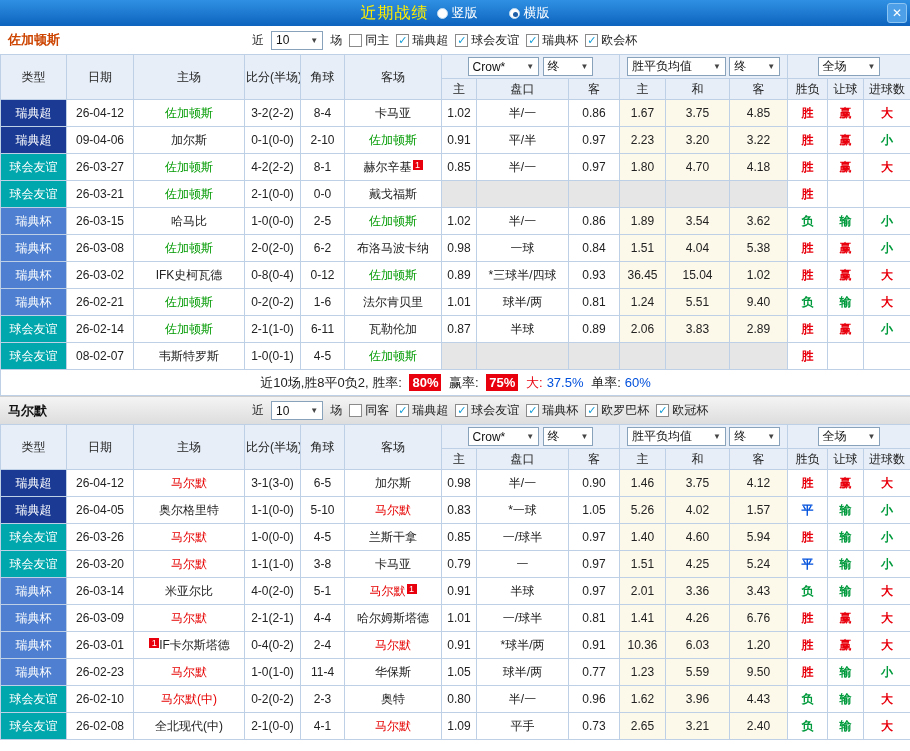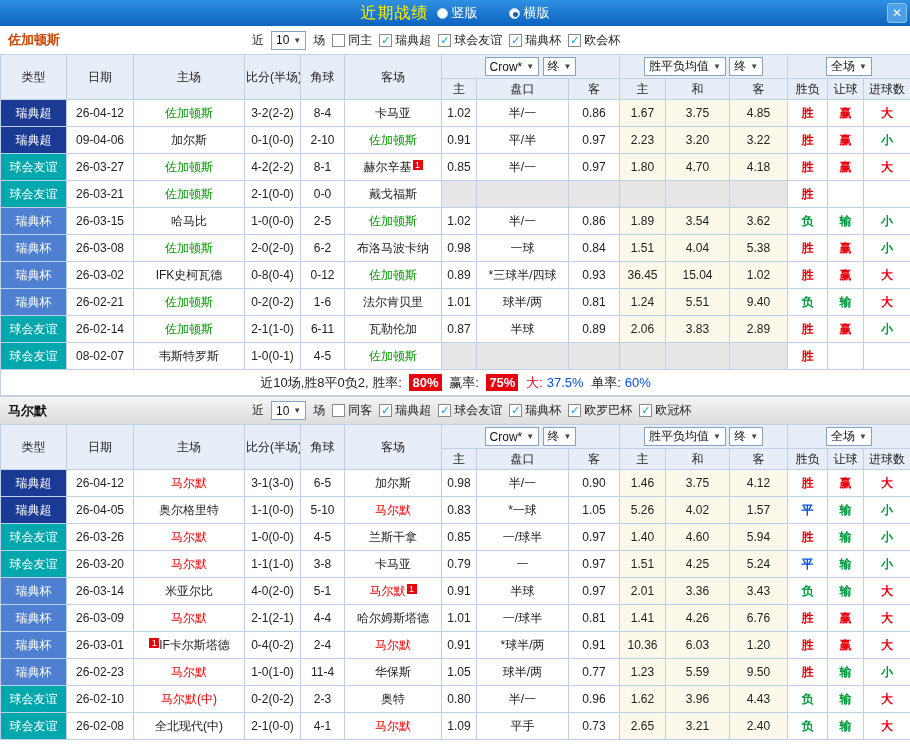--- a/index.html
+++ b/index.html
@@ -24,21 +24,21 @@
     color:#fff; font-size:12px; line-height:18px; text-align:center; cursor:pointer; font-weight:bold;
   }
   
   .section-bar { height:28px; display:flex; align-items:center; position:relative; background:#fff; }
   .section-bar .team { font-size:13px; font-weight:bold; padding-left:8px; }
   #sec0 .team { color:#cc4400; }
   #sec1 { background:linear-gradient(180deg,#f4f4f4,#dddddd); border-top:1px solid #cfcfcf; }
   #sec1 .team { color:#111; }
   .filters { position:absolute; left:252px; display:flex; align-items:center; gap:7px; font-size:12px; color:#222; white-space:nowrap; }
   .selbox {
-    display:inline-flex; align-items:center; gap:4px; border:1px solid #88a2bc; background:#fff;
+    display:inline-flex; align-items:center; gap:21px; border:1px solid #88a2bc; background:#fff;
     height:19px; padding:0 4px; font-size:12px; color:#111; cursor:pointer; vertical-align:middle;
   }
   .selbox .arr { font-size:8px; color:#444; }
   .cb {
     width:13px; height:13px; border:1px solid #8a8a8a; background:#fff;
     display:inline-flex; align-items:center; justify-content:center;
     font-size:11px; font-weight:bold; color:#0b9bd7; line-height:1;
   }
   .cb-item { display:inline-flex; align-items:center; gap:3px; cursor:pointer; }
   .lg { display:inline-flex; gap:7px; align-items:center; }

